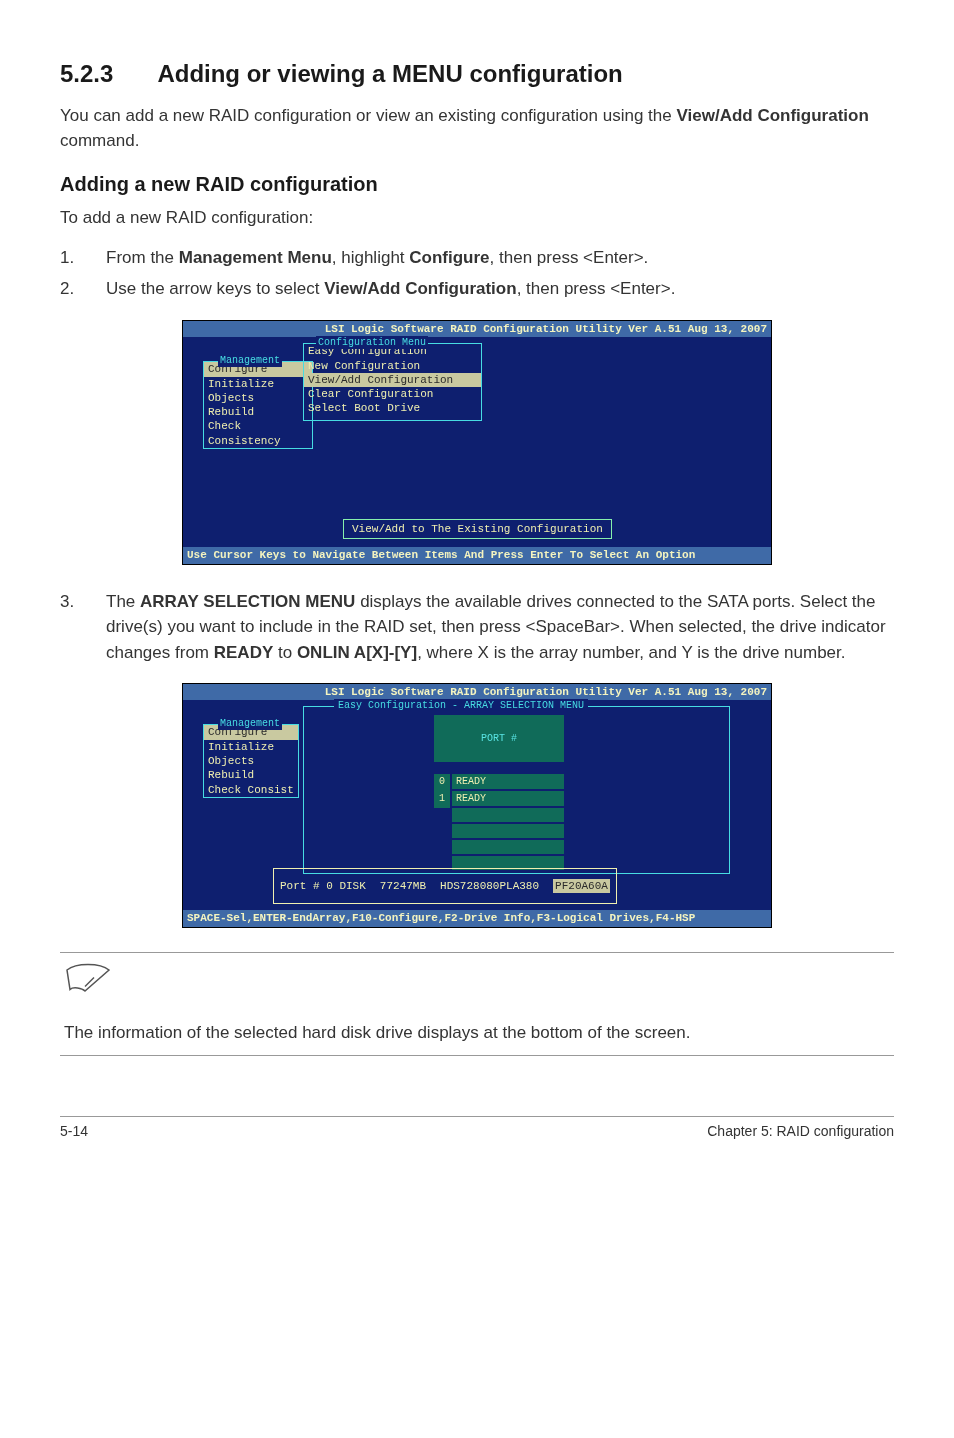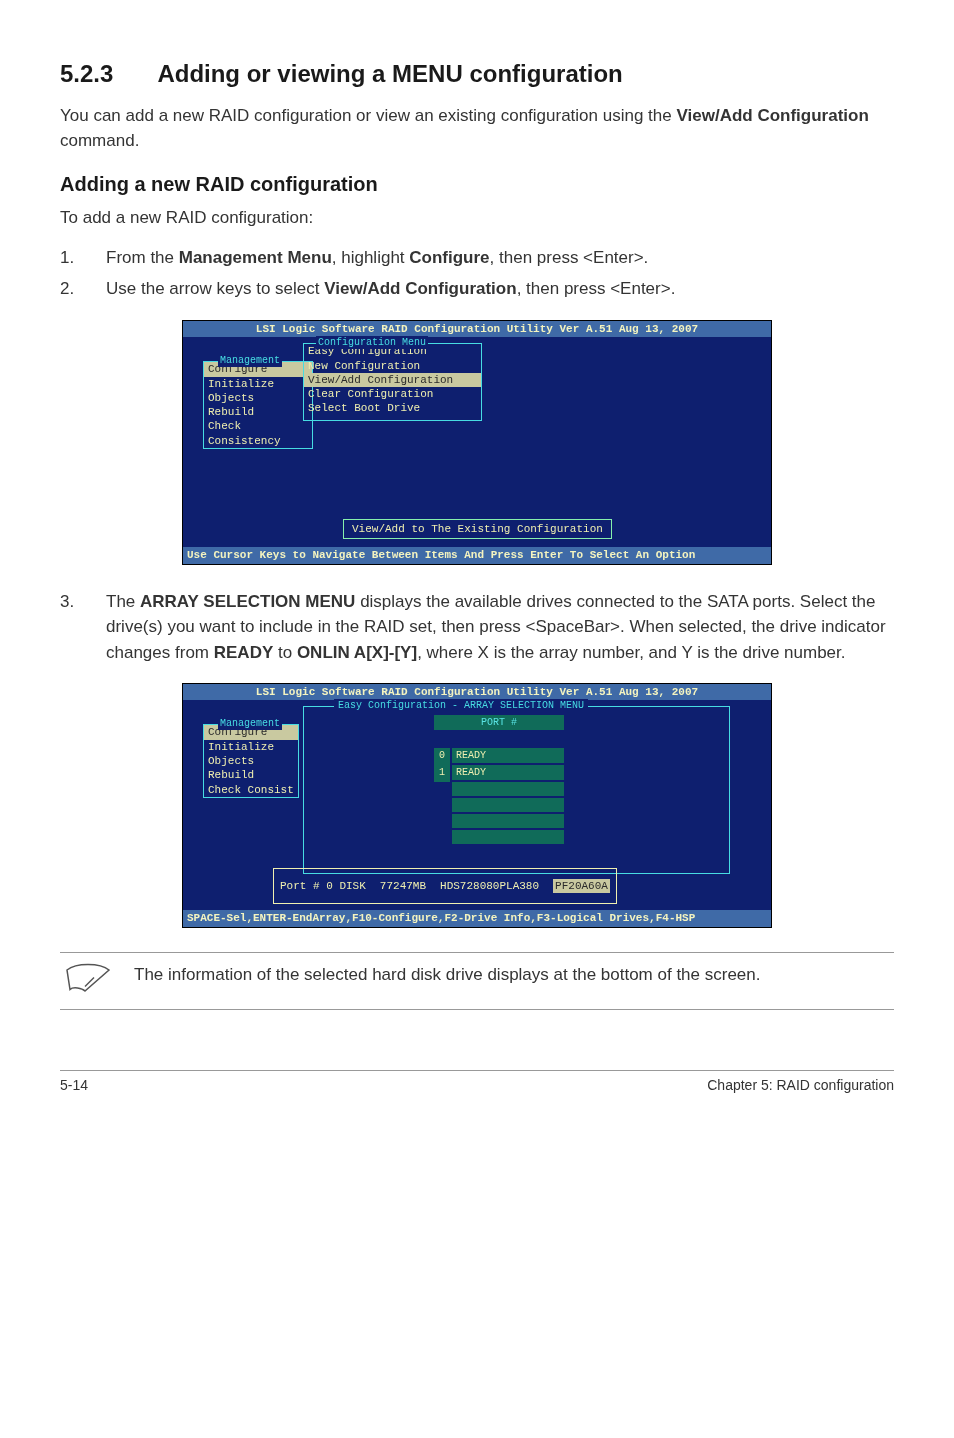--- a/index.html
+++ b/index.html
@@ -52,21 +52,21 @@
     color: #b8ccd8;
     font-family: "Courier New", monospace;
     font-size: 11px;
     line-height: 1.3;
     border: 1px solid #000;
   }
   .console-header {
     background: #3f6aa7;
     color: #f4f4c0;
     font-weight: bold;
-    text-align: center;
+    text-align: right;
     padding: 1px 4px;
   }
   .console-body {
     position: relative;
     height: 210px;
     padding: 8px 12px;
   }
   .console-footer {
     background: #3f6aa7;
     color: #f4f4c0;
@@ -145,22 +145,22 @@
   .arr-grid {
     position: absolute;
     left: 130px;
     top: 8px;
   }
   .arr-grid .porth {
     background: #106b59;
     color: #59e3e3;
     width: 130px;
     text-align: center;
-    padding: 1px 0;
-    margin-bottom: 18px;
+    padding: 17px 0;
+    margin-bottom: 12px;
     font-size:10px;
   }
   .arr-grid .row { display: flex; align-items: stretch; }
   .arr-grid .idx { background: #106b59; color: #efefb0; width: 16px; text-align: center; font-size:10px; padding: 1px 0;}
   .arr-grid .cell { background: #106b59; color: #efefb0; width: 112px; padding: 1px 4px; margin-left: 2px; margin-bottom: 2px; font-size:10px;}
   .arr-grid .blank { background: #106b59; width: 112px; height: 14px; margin-left: 18px; margin-bottom: 2px; }
   .status-bar {
     position: absolute;
     left: 90px;
     bottom: 6px;
@@ -173,20 +173,21 @@
   .status-bar .inv { background: #c9c9a0; color: #2a2a2a; padding: 0 2px; }
 
   .note-block {
     display: flex;
     align-items: flex-start;
     gap: 22px;
     margin: 12px 0 0 0;
     border-top: 1px solid #999;
     border-bottom: 1px solid #999;
     padding: 10px 4px;
+    flex-direction: column;
   }
   .note-icon svg { width: 48px; height: 32px; }
   .note-text { font-size: 17px; line-height: 1.45; color: #343434; }
 
   .footer {
     display: flex;
     justify-content: space-between;
     font-size: 14px;
     color: #333;
     margin-top: 60px;

